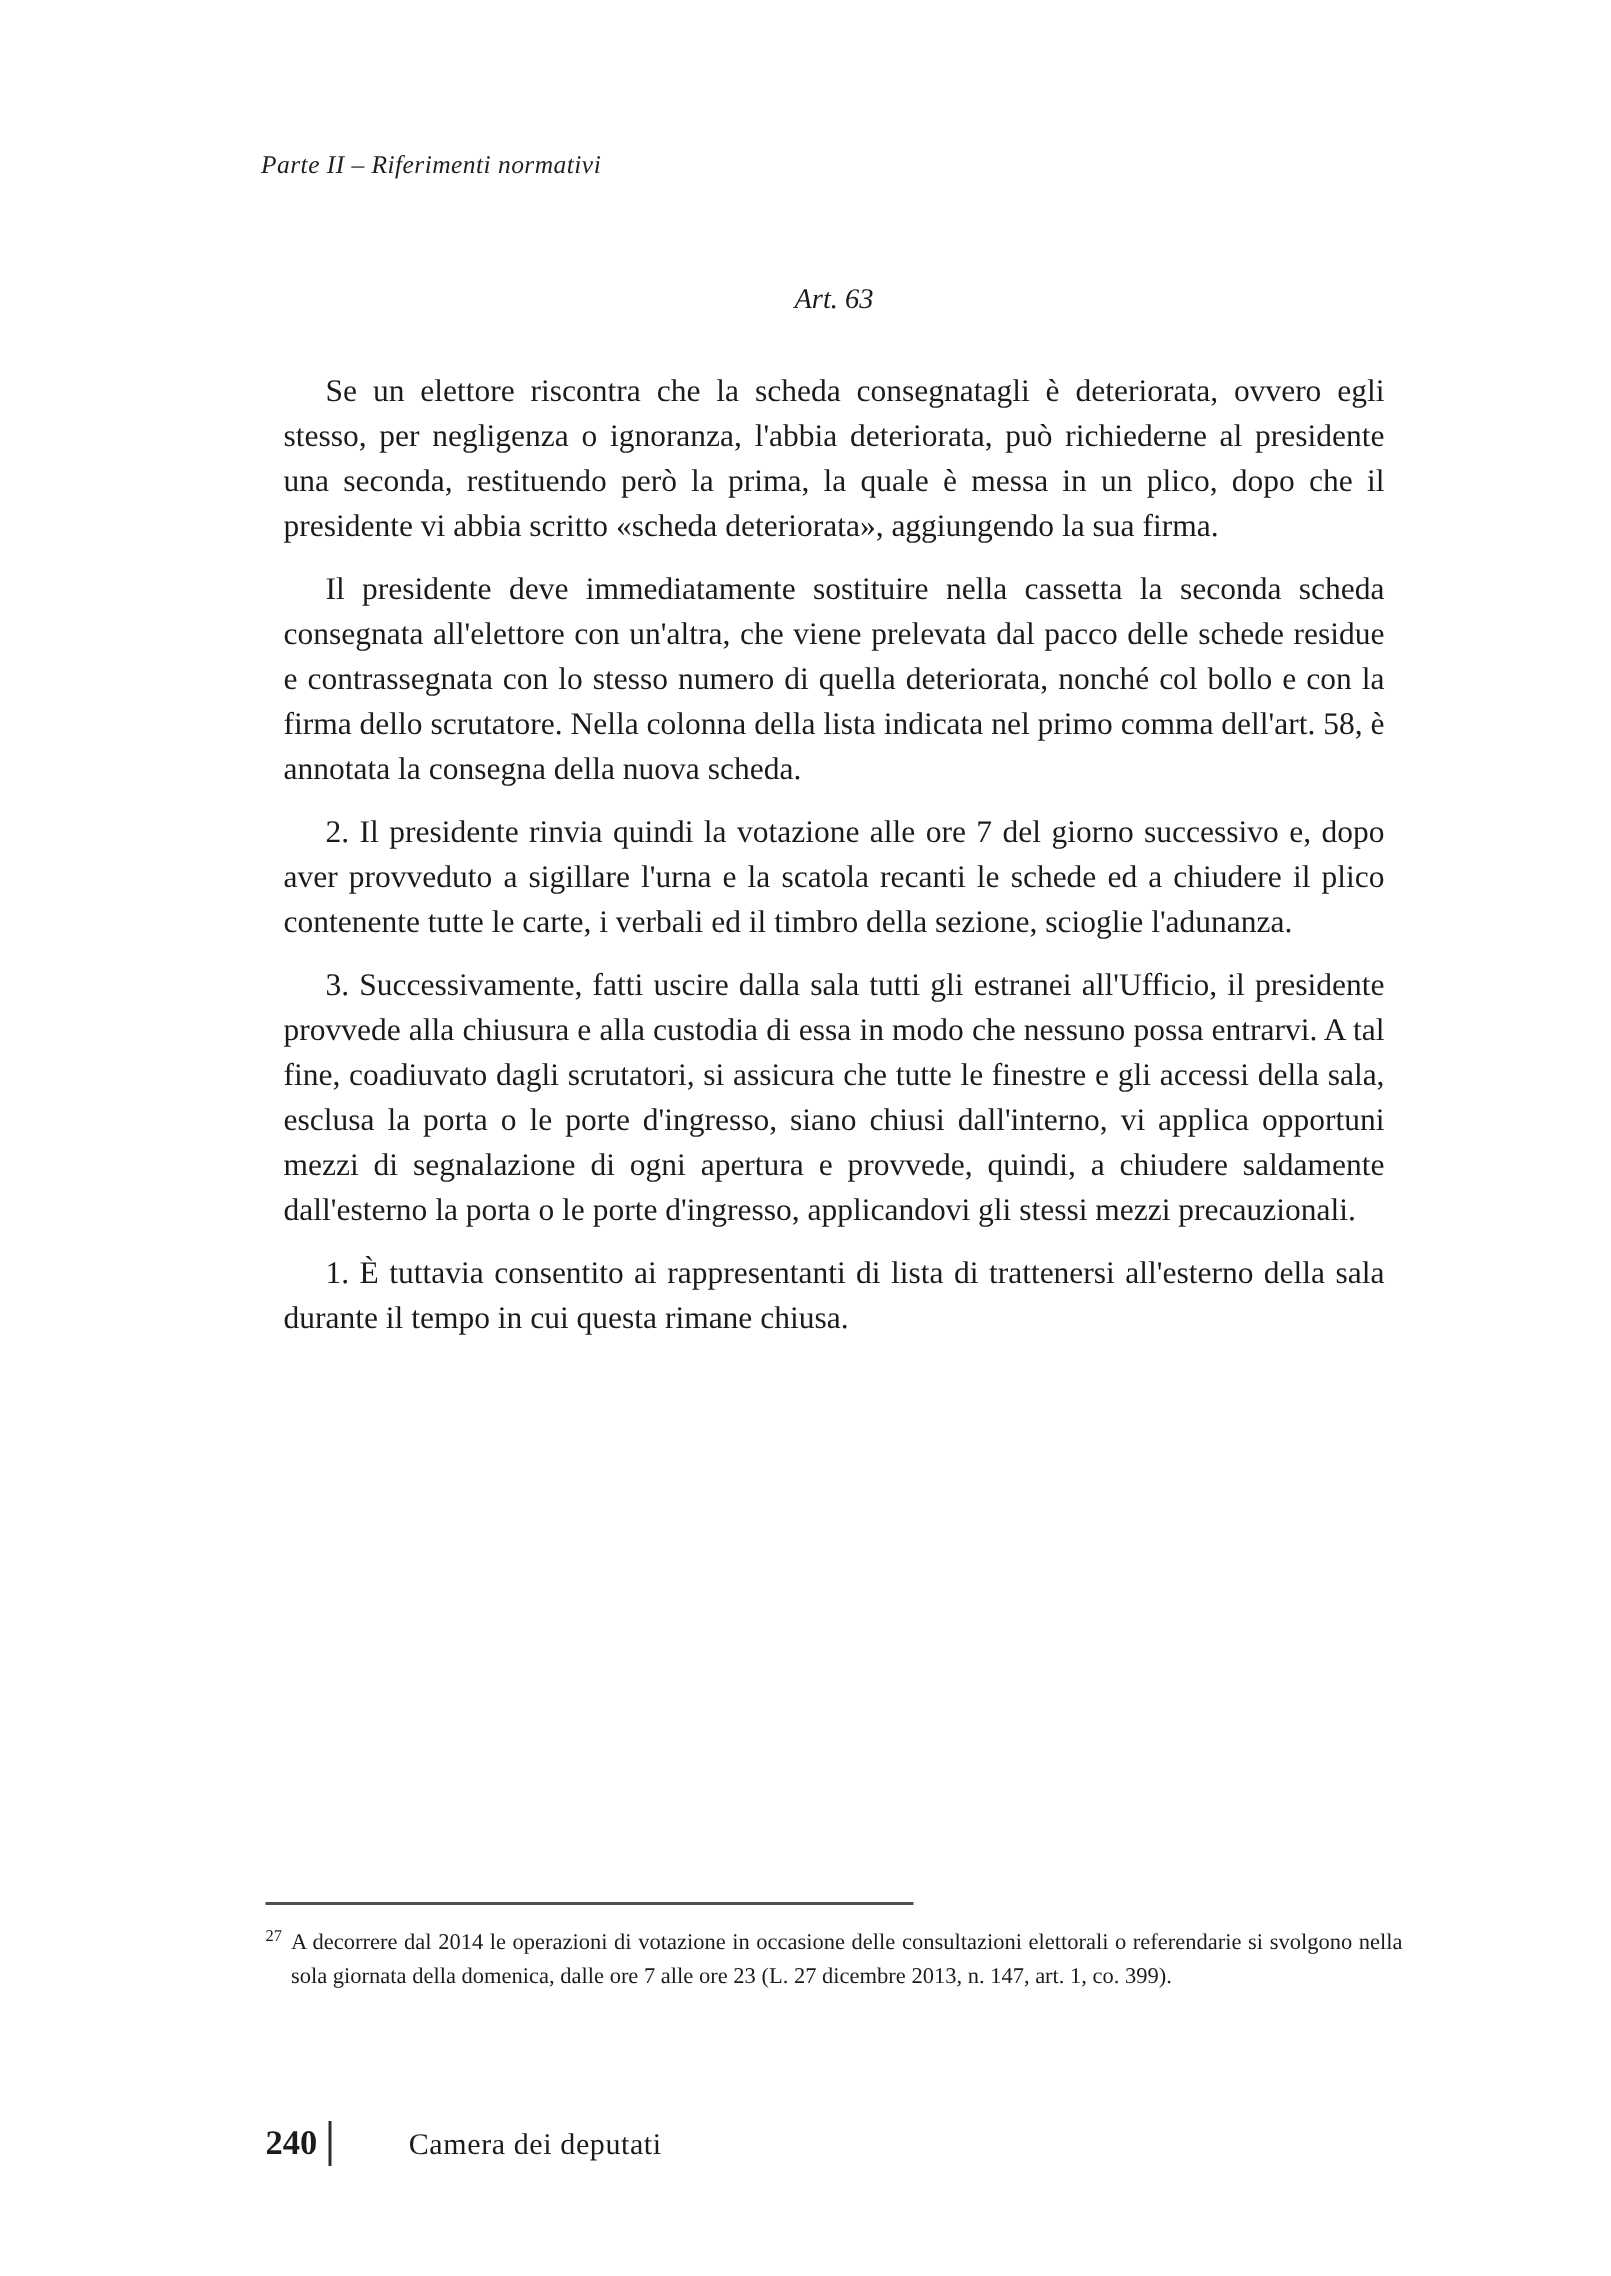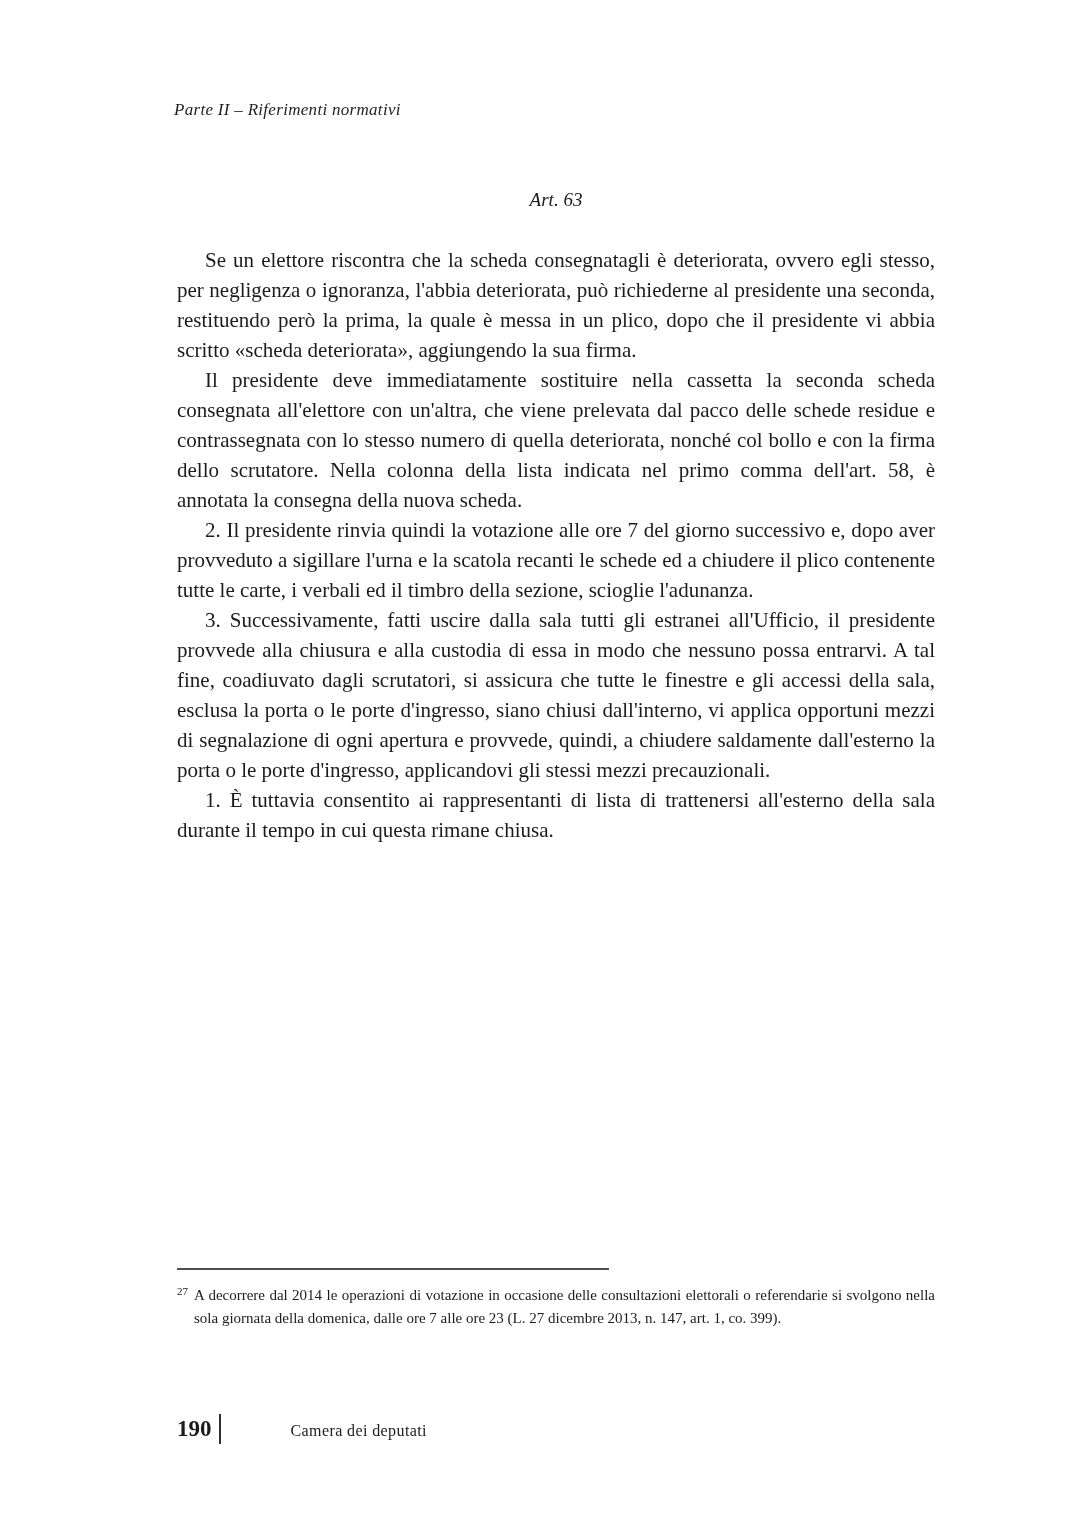--- a/index.html
+++ b/index.html
@@ -40,21 +40,21 @@
     font-size: 19px;
     line-height: 28px;
     text-align: center;
     margin: 0 0 31px 0;
   }
   .article-64 .article-title {
     margin-top: 64px;
   }
 
   .par {
-    margin: 0;
+    margin: 12px;
     font-size: 21px;
     line-height: 30px;
     text-align: justify;
     text-indent: 28px;
     hyphens: auto;
     -webkit-hyphens: auto;
   }
 
   sup.fn-ref {
     font-size: 13px;
@@ -102,22 +102,22 @@
   }
   .footer-bar {
     display: inline-block;
     width: 2px;
     height: 30px;
     background: #2e2e2e;
     margin-left: 7px;
     vertical-align: -8px;
   }
   .publisher {
-    font-size: 16px;
-    margin-left: 70px;
+    font-size: 20px;
+    margin-left: 52px;
     letter-spacing: 0.4px;
   }
 </style>
 </head>
 <body>
 
 <div class="running-header">Parte II – Riferimenti normativi</div>
 
 <div class="content">
 
@@ -141,14 +141,14 @@
   </section>
 
 </div>
 
 <div class="footnote-area">
   <div class="footnote-rule"></div>
   <p class="footnote"><sup class="fn-marker">27</sup><span>A decorrere dal 2014 le operazioni di votazione in occasione delle consultazioni elettorali o referendarie si svolgono nella sola giornata della domenica, dalle ore 7 alle ore 23 (L. 27 dicembre 2013, n. 147, art. 1, co. 399).</span></p>
 </div>
 
 <div class="page-footer">
-  <span class="page-number">190</span><span class="footer-bar"></span><span class="publisher">Camera dei deputati</span>
+  <span class="page-number">240</span><span class="footer-bar"></span><span class="publisher">Camera dei deputati</span>
 </div>
 
 </body></html>

